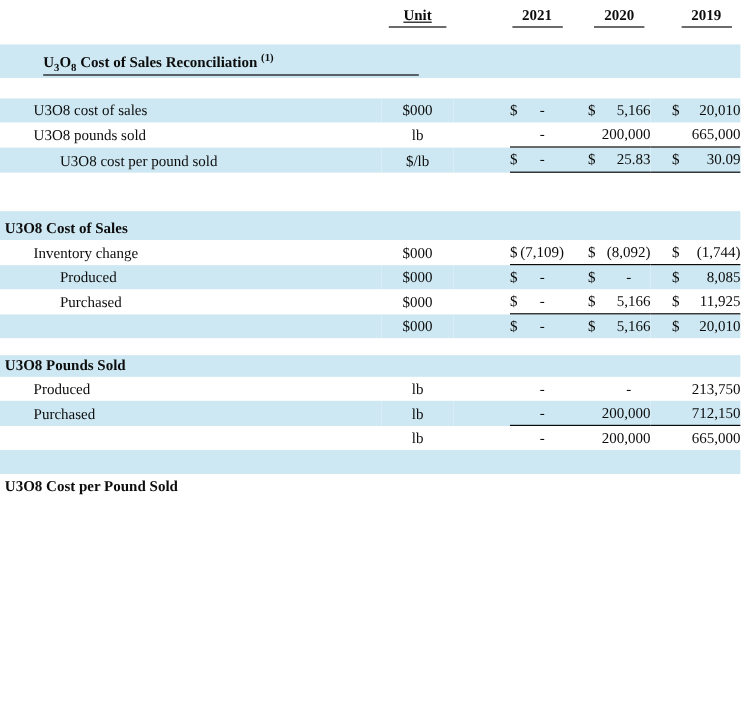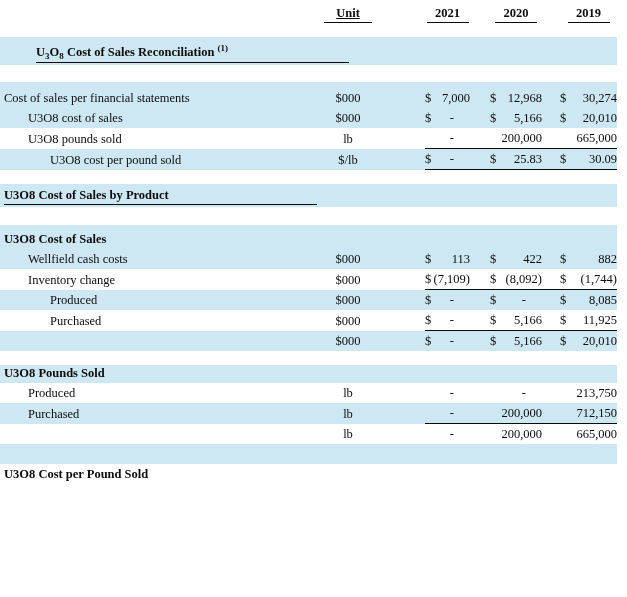--- a/index.html
+++ b/index.html
@@ -69,39 +69,20 @@
       </tr>
 
 <tr class="band tall b">
 <td class="lbl" colspan="8"><span class="tul"><span>U</span><sub class="sm">3</sub><span>O</span><sub class="sm">8</sub><span> Cost of Sales Reconciliation </span><sup class="sm">(1)</sup></span></td>
 </tr>
 
 <tr class="gap g15">
         <td colspan="8"></td>
       </tr>
 
-<tr class="row b t24">
-<td class="lbl">Cost of sales per financial statements</td>
-<td class="unit">$000</td>
-<td></td>
-<td class="y">
-          <span class="c">$</span>
-          <span class="v">7,000</span>
-        </td>
-<td class="sp2"></td>
-<td class="y">
-          <span class="c">$</span>
-          <span class="v">12,968</span>
-        </td>
-<td class="sp2"></td>
-<td class="y">
-          <span class="c">$</span>
-          <span class="v">30,274</span>
-        </td>
-</tr>
 
 
 <tr class="row b">
 <td class="lbl i1">U3O8 cost of sales</td>
 <td class="unit">$000</td>
 <td></td>
 <td class="y">
           <span class="c">$</span>
           <span class="v dash">-</span>
         </td>
@@ -154,52 +135,30 @@
 <td class="y">
           <span class="c">$</span>
           <span class="v">30.09</span>
         </td>
 </tr>
 
 <tr class="gap g12">
         <td colspan="8"></td>
       </tr>
 
-<tr class="band b">
-<td class="lbl" colspan="8"><span class="tul">U3O8 Cost of Sales by Product</span></td>
-</tr>
 
 <tr class="gap g16">
         <td colspan="8"></td>
       </tr>
 
 <tr class="band h22 b">
 <td class="lbl" colspan="8"><span>U3O8 Cost of Sales</span></td>
 </tr>
 
 
-<tr class="row b">
-<td class="lbl i1">Wellfield cash costs</td>
-<td class="unit">$000</td>
-<td></td>
-<td class="y">
-          <span class="c">$</span>
-          <span class="v">113</span>
-        </td>
-<td class="sp2"></td>
-<td class="y">
-          <span class="c">$</span>
-          <span class="v">422</span>
-        </td>
-<td class="sp2"></td>
-<td class="y">
-          <span class="c">$</span>
-          <span class="v">882</span>
-        </td>
-</tr>
 
 
 
 
 
 <tr class="row ub">
 <td class="lbl i1">Inventory change</td>
 <td class="unit">$000</td>
 <td></td>
 <td class="y">

